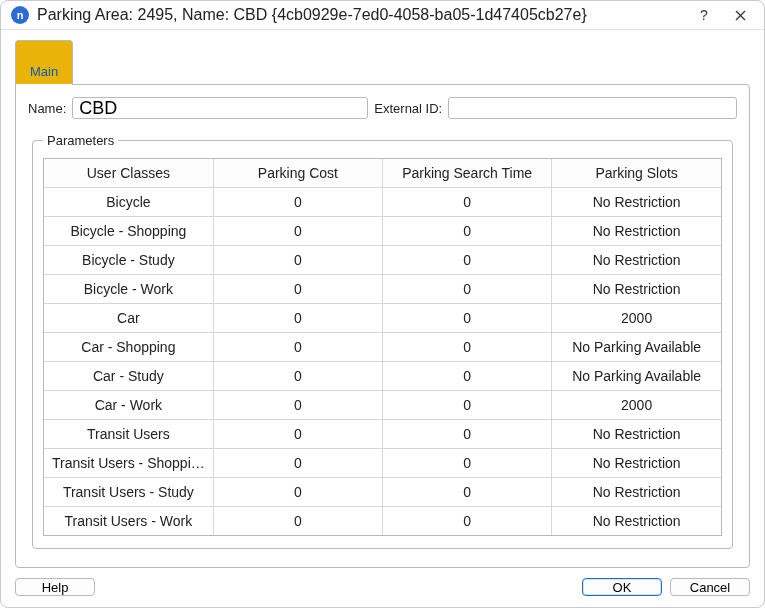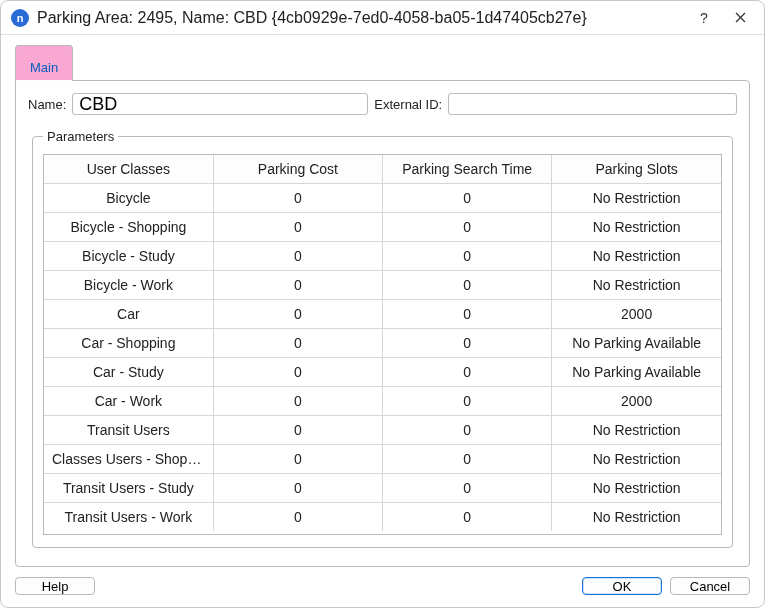--- a/index.html
+++ b/index.html
@@ -62,25 +62,25 @@
     padding: 10px 14px 0 14px;
     display: flex;
     flex-direction: column;
   }
   .tabs {
     position: relative;
     z-index: 2;
   }
   .tab {
     display: inline-block;
-    padding: 14px 14px 6px 14px;
+    padding: 23px 14px 6px 14px;
     border: 1px solid #b9b9b9;
     border-bottom: none;
     border-radius: 4px 4px 0 0;
-    background: #f9a8d4;
+    background: #eab308;
     color: #0a5db9;
     font-size: 13px;
     cursor: default;
     position: relative;
   }
   .tab.active::after {
     content: "";
     position: absolute;
     left: 0; right: 0; bottom: -1px;
     height: 2px;
@@ -286,21 +286,21 @@
                   <td>0</td>
                   <td>2000</td>
                 </tr>
                 <tr>
                   <td>Transit Users</td>
                   <td>0</td>
                   <td>0</td>
                   <td>No Restriction</td>
                 </tr>
                 <tr>
-                  <td>Classes Users - Shopping</td>
+                  <td>Transit Users - Shopping</td>
                   <td>0</td>
                   <td>0</td>
                   <td>No Restriction</td>
                 </tr>
                 <tr>
                   <td>Transit Users - Study</td>
                   <td>0</td>
                   <td>0</td>
                   <td>No Restriction</td>
                 </tr>

